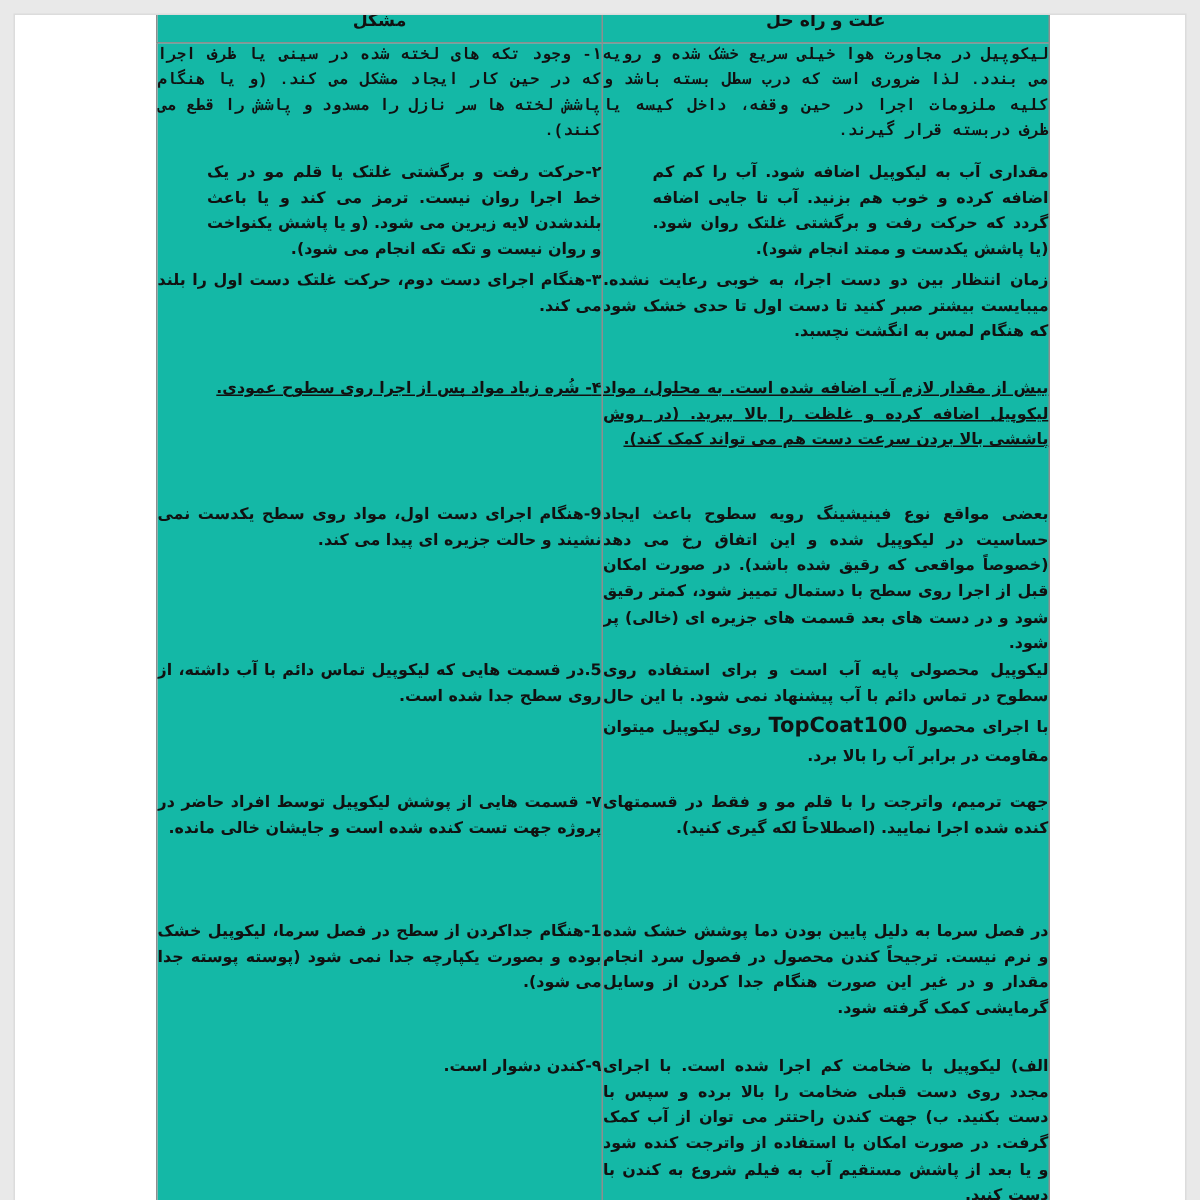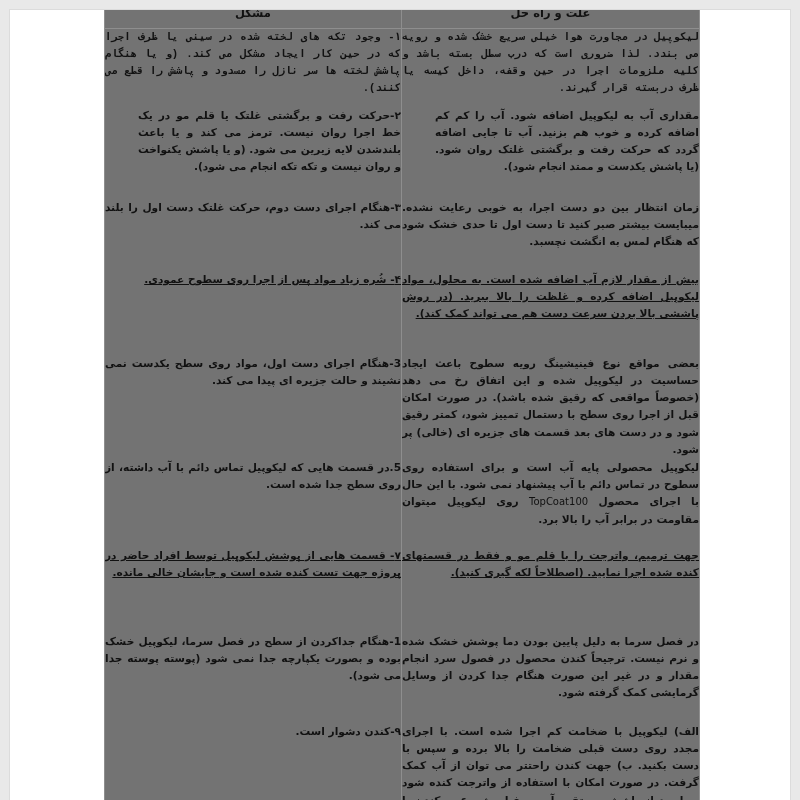--- a/index.html
+++ b/index.html
@@ -36,21 +36,21 @@
     border-collapse: collapse;
     table-layout: fixed;
     direction: rtl;
     background: #ffffff;
   }
   .doc-table td,
   .doc-table th {
     border: 1.3px solid #8e8e8e;
     vertical-align: top;
     padding: 0;
-    background: #737373;
+    background: #14b8a6;
   }
 
   .col-problem { width: 296px; }
   .col-cause   { width: 297px; }
 
   
   .hdr-cell {
     height: 21px;
     text-align: center;
     vertical-align: middle;
@@ -88,34 +88,34 @@
   
   .col-problem-body .entry {
     text-align: justify;
   }
   .col-cause-body .entry {
     text-align: justify;
   }
 
   .entry .latin {
     font-family: "DejaVu Sans", "Liberation Sans", sans-serif;
-    font-weight: normal;
+    font-weight: bold;
     direction: ltr;
     unicode-bidi: embed;
-    font-size: 10px;
+    font-size: 14px;
   }
 
   
   .slot-0  { height: 78px; font-family: Liberation Mono, monospace;  }
   .slot-1  { height: 72px; margin-left: 33px;  }
-  .slot-2  { height: 72px; margin-top: 20px;  }
+  .slot-2  { height: 72px;  }
   .slot-3  { height: 84px; text-decoration: underline;  }
   .slot-4  { height: 104px; }
   .slot-5  { height: 88px;  }
-  .slot-6  { height: 86px; text-decoration: underline;  }
+  .slot-6  { height: 86px;  }
   .slot-7  { height: 90px;  }
   .slot-8  { height: 100px; }
 </style>
 </head>
 <body>
 
 <div class="page-surface">
 
   <table class="doc-table">
     <thead>
@@ -141,21 +141,21 @@
 
           </div>
         </td>
 
         <td class="body-cell col-problem col-problem-body">
           <div class="entry-list">
             <div class="entry slot-0">۱- وجود تکه های لخته شده در سینی یا ظرف اجرا که در حین کار ایجاد مشکل می کند. (و یا هنگام پاشش لخته ها سر نازل را مسدود و پاشش را قطع می کنند).</div>
             <div class="entry slot-1">۲-حرکت رفت و برگشتی غلتک یا قلم مو در یک خط اجرا روان نیست. ترمز می کند و یا باعث بلندشدن لایه زیرین می شود. (و یا پاشش یکنواخت و روان نیست و تکه تکه انجام می شود).</div>
             <div class="entry slot-2">۳-هنگام اجرای دست دوم، حرکت غلتک دست اول را بلند می کند.</div>
             <div class="entry slot-3">۴- شُره زیاد مواد پس از اجرا روی سطوح عمودی.</div>
-            <div class="entry slot-4">3-هنگام اجرای دست اول، مواد روی سطح یکدست نمی نشیند و حالت جزیره ای پیدا می کند.</div>
+            <div class="entry slot-4">9-هنگام اجرای دست اول، مواد روی سطح یکدست نمی نشیند و حالت جزیره ای پیدا می کند.</div>
             <div class="entry slot-5">5.در قسمت هایی که لیکوپیل تماس دائم با آب داشته، از روی سطح جدا شده است.</div>
             <div class="entry slot-6">۷- قسمت هایی از پوشش لیکوپیل توسط افراد حاضر در پروژه جهت تست کنده شده است و جایشان خالی مانده.</div>
             <div class="entry slot-7">1-هنگام جداکردن از سطح در فصل سرما، لیکوپیل خشک بوده و بصورت یکپارچه جدا نمی شود (پوسته پوسته جدا می شود).</div>
             <div class="entry slot-8">۹-کندن دشوار است.</div>
 
           </div>
         </td>
 
       </tr>
     </tbody>

